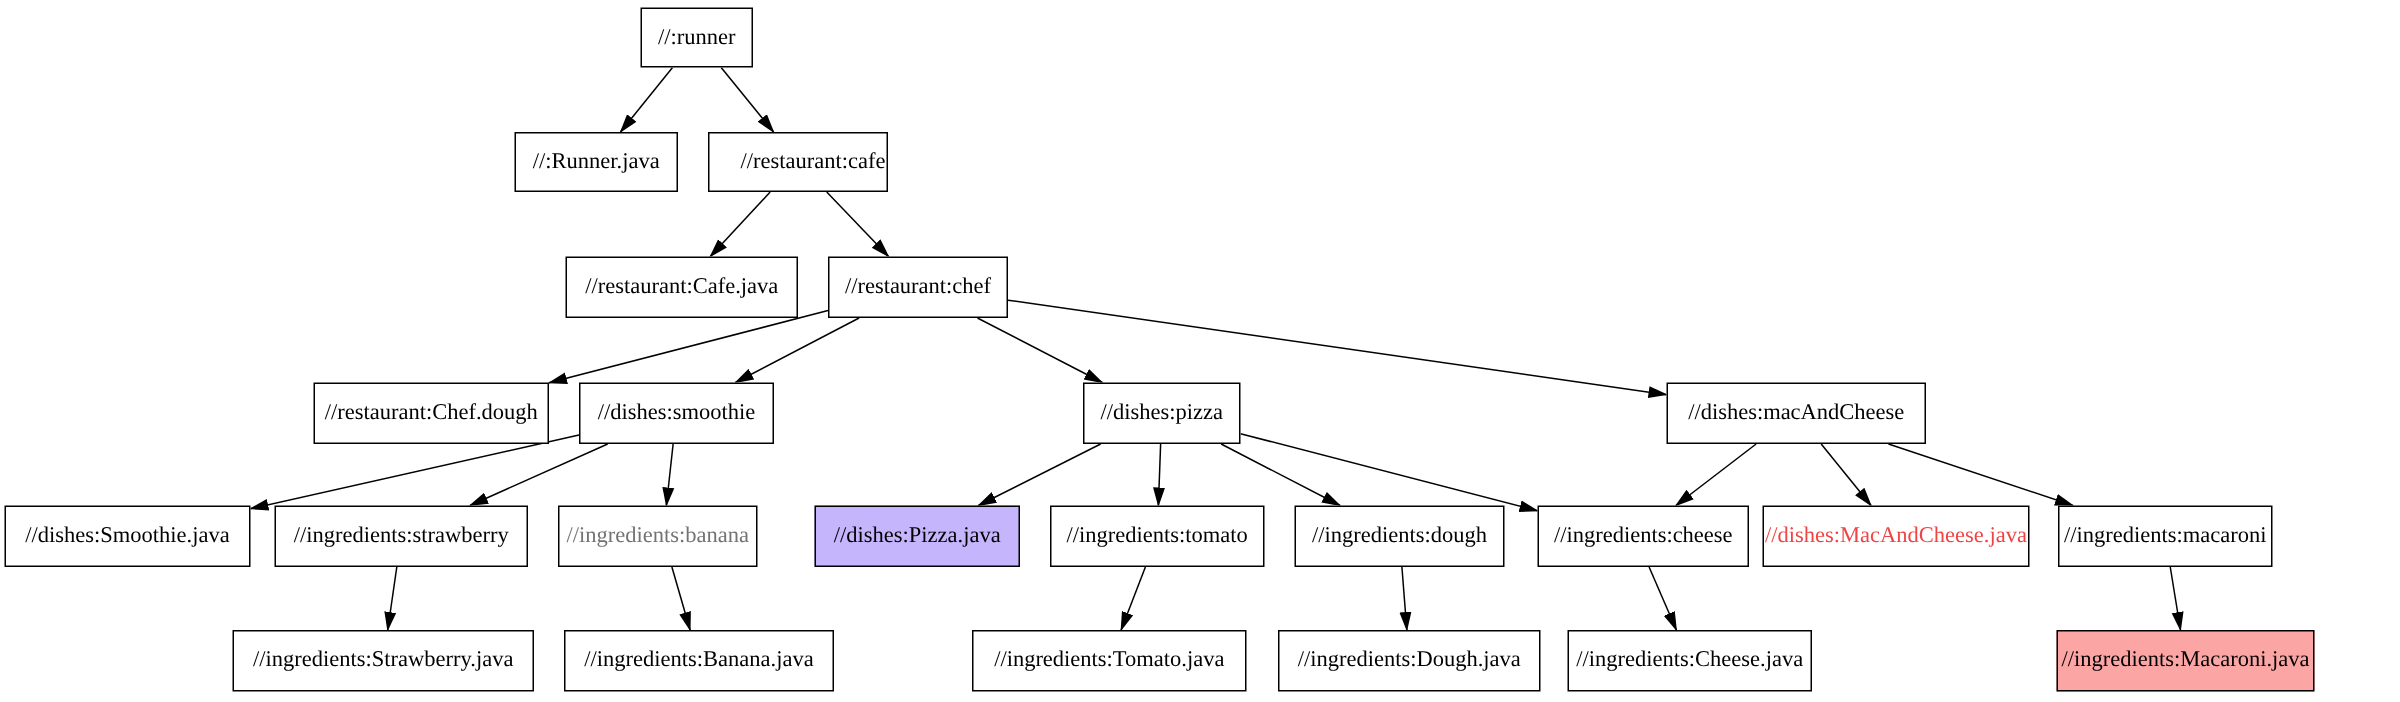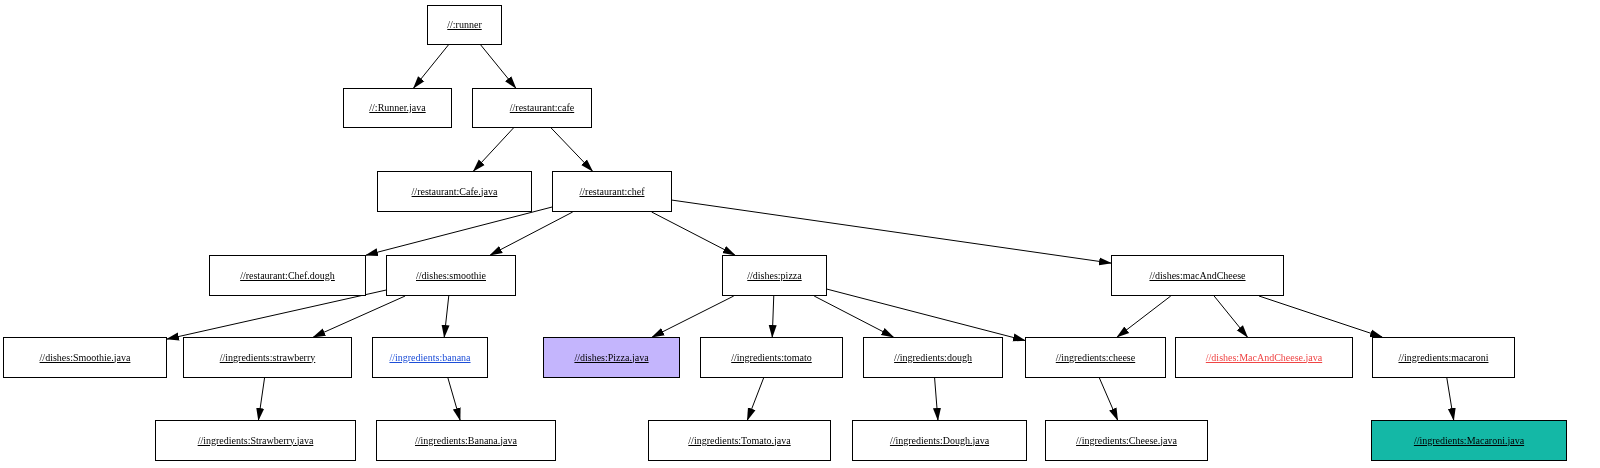--- a/index.html
+++ b/index.html
@@ -30,25 +30,24 @@
     height: 468px;
   }
   .node {
     position: absolute;
     box-sizing: border-box;
     background: #ffffff;
     border: 1px solid #000000;
     display: flex;
     align-items: center;
     justify-content: center;
-    font-size: 10px;
+    font-size: 15px;
     color: #000000;
     white-space: nowrap;
     line-height: 1;
-    text-decoration: underline;
   }
 </style>
 </head>
 <body>
 
 <div class="canvas">
   <svg id="edges-layer" width="1600" height="468" viewBox="0 0 1600 468" xmlns="http://www.w3.org/2000/svg">
     <defs>
       <marker id="arrowhead" markerUnits="userSpaceOnUse" markerWidth="13" markerHeight="10" refX="12" refY="5" orient="auto">
         <polygon id="arrowhead-shape" points="0 1, 13 5, 0 9" fill="#000000"></polygon>
@@ -106,21 +105,21 @@
       </div>
       <div class="node" style="left: 1111px; top: 255px; width: 173px; height: 41px; background: rgb(255, 255, 255); border-color: rgb(0, 0, 0); color: rgb(0, 0, 0);">
         <span>//dishes:macAndCheese</span>
       </div>
       <div class="node" style="left: 3px; top: 337px; width: 164px; height: 41px; background: rgb(255, 255, 255); border-color: rgb(0, 0, 0); color: rgb(0, 0, 0);">
         <span>//dishes:Smoothie.java</span>
       </div>
       <div class="node" style="left: 183px; top: 337px; width: 169px; height: 41px; background: rgb(255, 255, 255); border-color: rgb(0, 0, 0); color: rgb(0, 0, 0);">
         <span>//ingredients:strawberry</span>
       </div>
-      <div class="node" style="left: 372px; top: 337px; width: 116px; height: 41px; background: rgb(255, 255, 255); border-color: rgb(0, 0, 0); color: #1d4ed8; text-align: center;">
+      <div class="node" style="left: 372px; top: 337px; width: 133px; height: 41px; background: rgb(255, 255, 255); border-color: rgb(0, 0, 0); color: #737373; text-align: center;">
         <span>//ingredients:banana</span>
       </div>
       <div class="node" style="left: 543px; top: 337px; width: 137px; height: 41px; background: #c4b5fd; border-color: rgb(0, 0, 0); color: rgb(0, 0, 0); justify-content: center;">
         <span>//dishes:Pizza.java</span>
       </div>
       <div class="node" style="left: 700px; top: 337px; width: 143px; height: 41px; background: rgb(255, 255, 255); border-color: rgb(0, 0, 0); color: rgb(0, 0, 0);">
         <span>//ingredients:tomato</span>
       </div>
       <div class="node" style="left: 863px; top: 337px; width: 140px; height: 41px; background: rgb(255, 255, 255); border-color: rgb(0, 0, 0); color: rgb(0, 0, 0);">
         <span>//ingredients:dough</span>
@@ -142,17 +141,17 @@
       </div>
       <div class="node" style="left: 648px; top: 420px; width: 183px; height: 41px; background: rgb(255, 255, 255); border-color: rgb(0, 0, 0); color: rgb(0, 0, 0);">
         <span>//ingredients:Tomato.java</span>
       </div>
       <div class="node" style="left: 852px; top: 420px; width: 175px; height: 41px; background: rgb(255, 255, 255); border-color: rgb(0, 0, 0); color: rgb(0, 0, 0);">
         <span>//ingredients:Dough.java</span>
       </div>
       <div class="node" style="left: 1045px; top: 420px; width: 163px; height: 41px; background: rgb(255, 255, 255); border-color: rgb(0, 0, 0); color: rgb(0, 0, 0);">
         <span>//ingredients:Cheese.java</span>
       </div>
-      <div class="node" style="left: 1371px; top: 420px; width: 196px; height: 41px; background: #14b8a6; border-color: rgb(0, 0, 0); color: rgb(0, 0, 0);">
+      <div class="node" style="left: 1371px; top: 420px; width: 172px; height: 41px; background: #fca5a5; border-color: rgb(0, 0, 0); color: rgb(0, 0, 0);">
         <span>//ingredients:Macaroni.java</span>
       </div>
     </div>
 </div>
 
 </body></html>

